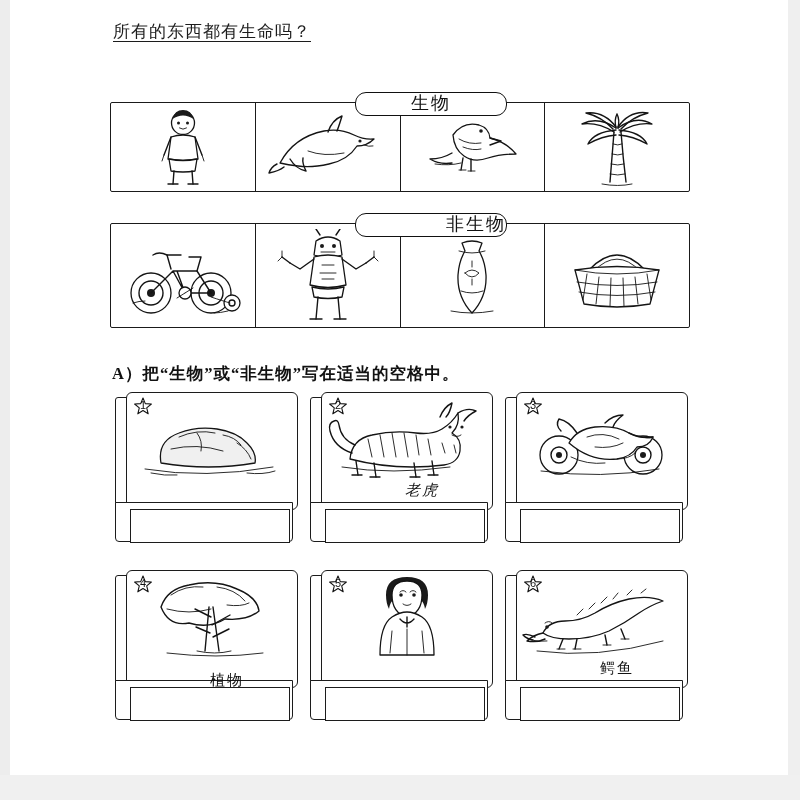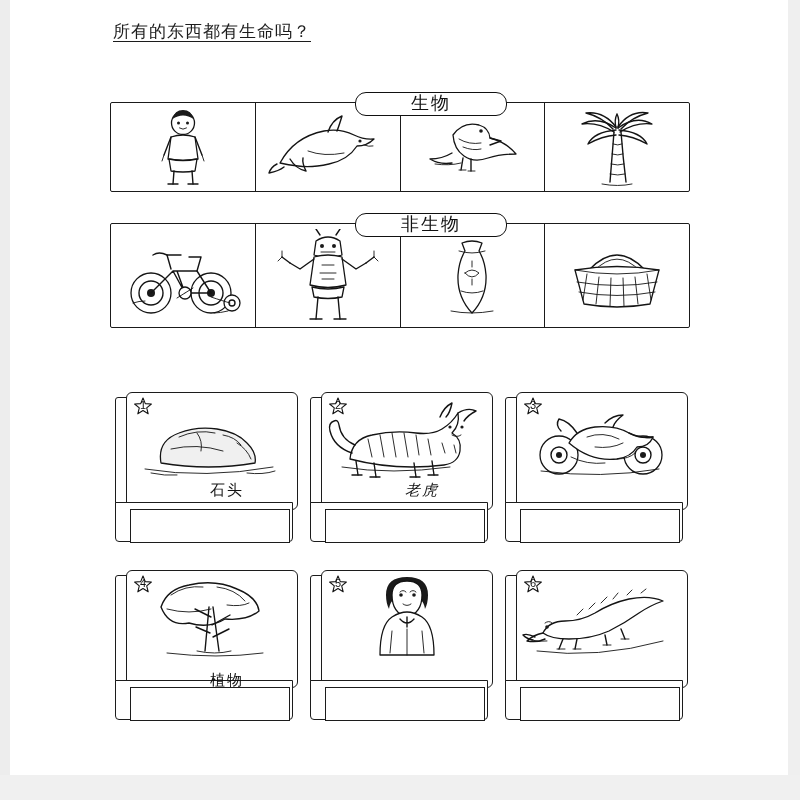--- a/index.html
+++ b/index.html
@@ -79,21 +79,21 @@
     border-radius: 11px;
     background: #fff;
     text-align: center;
     font-size: 18px;
     line-height: 21px;
     letter-spacing: 2px;
     color: #111;
     z-index: 4;
   }
   #banner-living { left: 355px; top: 92px; }
-  #banner-nonliving { left: 355px; top: 213px; }
+  #banner-nonliving { left: 355px; top: 213px; text-align: right; }
 
   
   .strip {
     position: absolute;
     border: 1.4px solid #1a1a1a;
     background: #fff;
     display: flex;
     box-sizing: border-box;
     border-radius: 2px;
   }
@@ -356,41 +356,41 @@
             <path class="ink-thin" d="M29 35 q23-24 46 0"></path>
             <path class="fillw" d="M10 34 q42-7 84 0 l-9 34 q-33 6 -66 0z"></path>
             <path class="ink-thin" d="M10 34 q42 8 84 0"></path>
             <path class="ink-thin" d="M22 38 l-4 26 M34 41 l-3 27 M46 42 l-1 28 M58 42 l1 28 M70 41 l3 27 M82 38 l4 26"></path>
             <path class="ink-thin" d="M12 46 q40 7 80 0 M14 56 q38 7 76 0"></path>
           </svg>
         </span>
       </div>
     </div>
 
+    <div class="section-a">A）把“生物”或“非生物”写在适当的空格中。</div>
 
     <div class="card" style="left:112px; top:392px;">
       <div class="answer-tab"></div>
       <div class="shadow-box"></div>
       <div class="pic-frame">
         <div class="badge">
           <svg width="20" height="19" viewBox="0 0 20 19">
             <path d="M10 1 L12.3 6.6 L18.4 7 L13.7 10.9 L15.2 16.8 L10 13.5 L4.8 16.8 L6.3 10.9 L1.6 7 L7.7 6.6 Z" fill="#fff" stroke="#141414" stroke-width="1.1" stroke-linejoin="round"></path>
           </svg>
           <span>1</span>
         </div>
         <span>
           <svg class="art" width="170" height="86" viewBox="0 0 170 86" style="margin-top:6px;">
             <path class="fillw" d="M34 64 q-4-22 18-30 q18-7 38 -4 q20 3 30 14 q10 10 8 20 q-46 8 -94 0z" style="fill:#f0f0f0;"></path>
             <path class="ink-thin" d="M52 38 q18 -8 36 -4 M44 50 q26 -6 52 2 M70 34 q6 8 4 18"></path>
             <path class="ink-thin" d="M110 44 q10 6 14 16 M96 36 q12 2 18 10"></path>
             <path class="ink-thin" d="M18 70 q60 10 128 -2"></path>
             <path class="ink-thin" d="M24 74 q14 3 26 2 M120 74 q16 2 28 -2"></path>
           </svg>
         </span>
-        <div class="caption" style="top:88px;">石头</div>
       </div>
       <div class="answer-box"></div>
     </div>
 
     <div class="card" style="left:307px; top:392px;">
       <div class="answer-tab"></div>
       <div class="shadow-box"></div>
       <div class="pic-frame">
         <div class="badge">
           <svg width="20" height="19" viewBox="0 0 20 19">
@@ -520,19 +520,20 @@
             <path class="ink" d="M26 56 q-10 2 -16 8 q10 2 18 -2"></path>
             <path class="ink" d="M18 60 q-8 -4 -12 -2 q4 4 10 5"></path>
             <circle cx="30" cy="50" r="1.8" class="fillk"></circle>
             <path class="ink-thin" d="M28 46 q4 -3 7 0"></path>
             <path class="ink-thin" d="M14 63 q8 2 16 1"></path>
             <path class="ink" d="M46 62 l-4 10 M60 62 l-2 10 M88 58 l2 10 M104 52 l4 10"></path>
             <path class="ink-thin" d="M40 72 h8 M56 72 h8 M86 68 h8 M104 62 h8"></path>
             <path class="ink-thin" d="M20 74 q60 8 126 -10"></path>
           </svg>
         </span>
+        <div class="caption" style="top:88px;">鳄鱼</div>
       </div>
       <div class="answer-box"></div>
     </div>
 
   </div>
   <div class="bottom-strip"></div>
 </div>
 
 </body></html>

